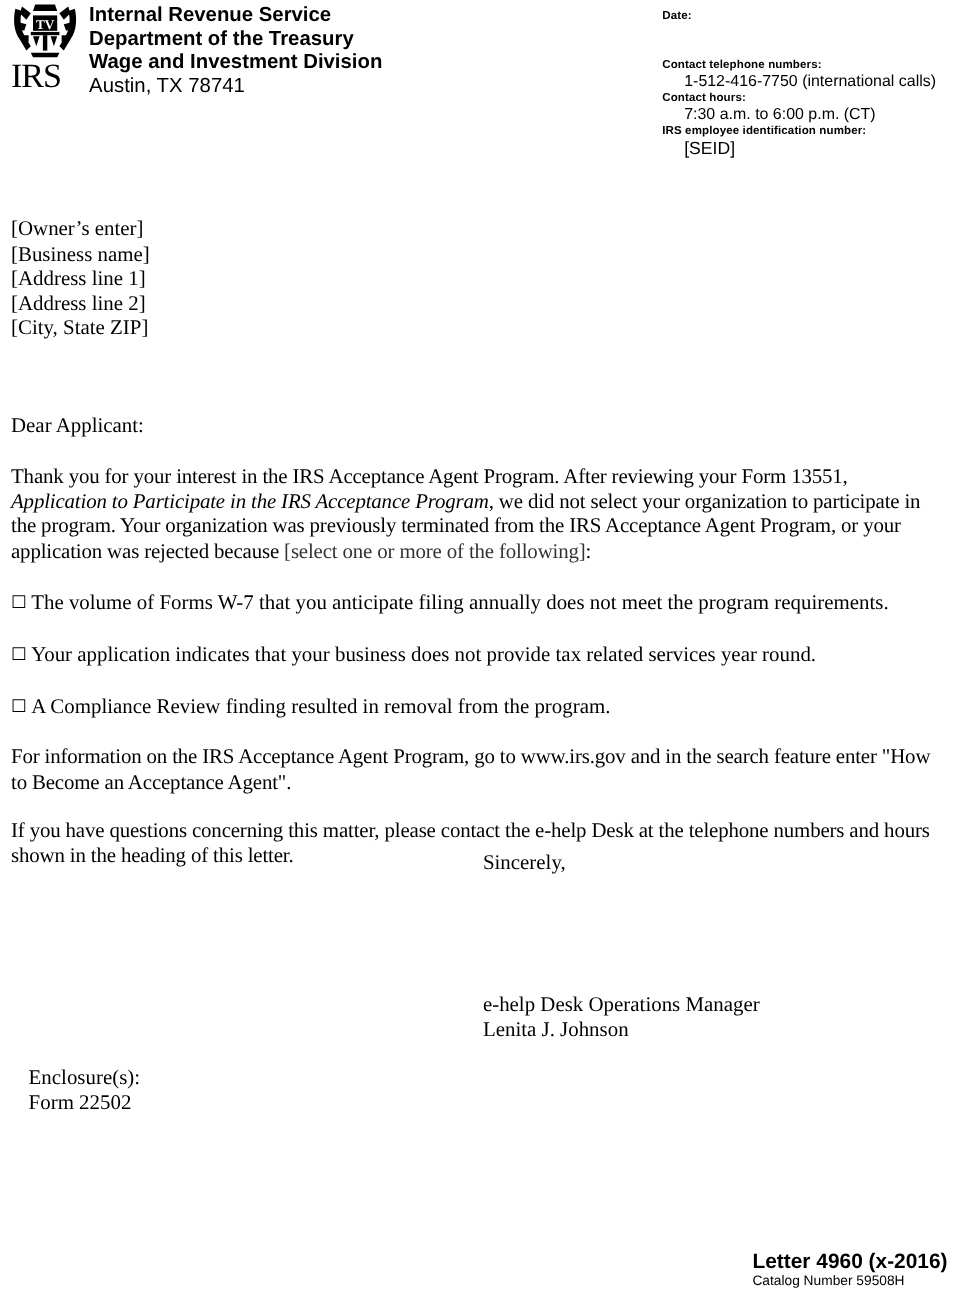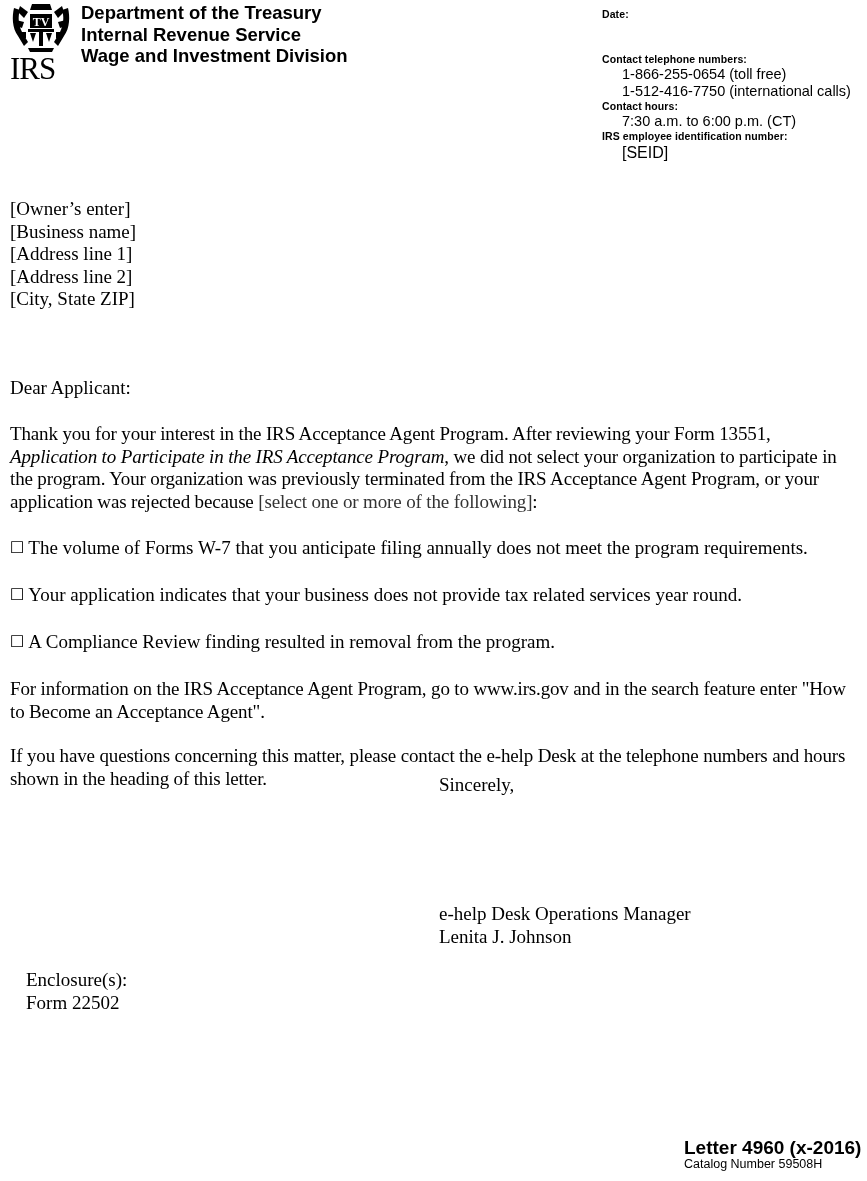--- a/index.html
+++ b/index.html
@@ -69,30 +69,30 @@
     <rect x="18" y="27" width="26" height="3" fill="#000"></rect>
     <path d="M20 31 L26 31 L23 40 Z" fill="#000"></path>
     <path d="M36 31 L42 31 L39 40 Z" fill="#000"></path>
     <rect x="29" y="30" width="4" height="14" fill="#000"></rect>
     <path d="M18 46 L44 46 L42 50 L20 50 Z" fill="#000"></path>
   </svg>
   <div class="logo-text">IRS</div>
 </div>
 
 <div class="abs agency">
+  <div class="b">Internal Revenue Service</div>
   <div class="b">Department of the Treasury</div>
-  <div class="b">Internal Revenue Service</div>
   <div class="b">Wage and Investment Division</div>
+  <div>Austin, TX  78741</div>
 </div>
 
 <div class="abs contact">
   <div class="lbl">Date:</div>
   <div style="height:32px"></div>
   <div class="lbl">Contact telephone numbers:</div>
-  <div class="val">1-866-255-0654 (toll free)</div>
   <div class="val">1-512-416-7750 (international calls)</div>
   <div class="lbl">Contact hours:</div>
   <div class="val">7:30 a.m. to 6:00 p.m. (CT)</div>
   <div class="lbl">IRS employee identification number:</div>
   <div class="seid">[SEID]</div>
 </div>
 
 <div class="abs addr">
   <div>[Owner’s enter]</div>
   <div>[Business name]</div>

